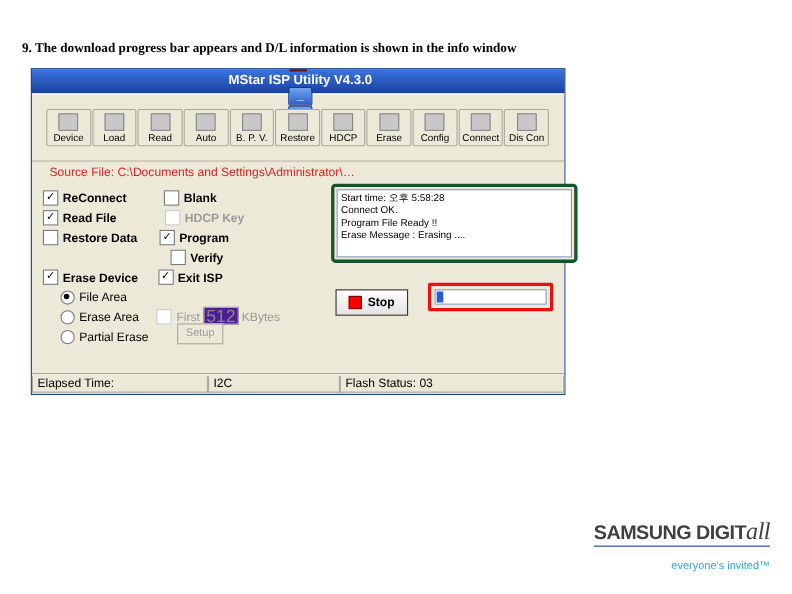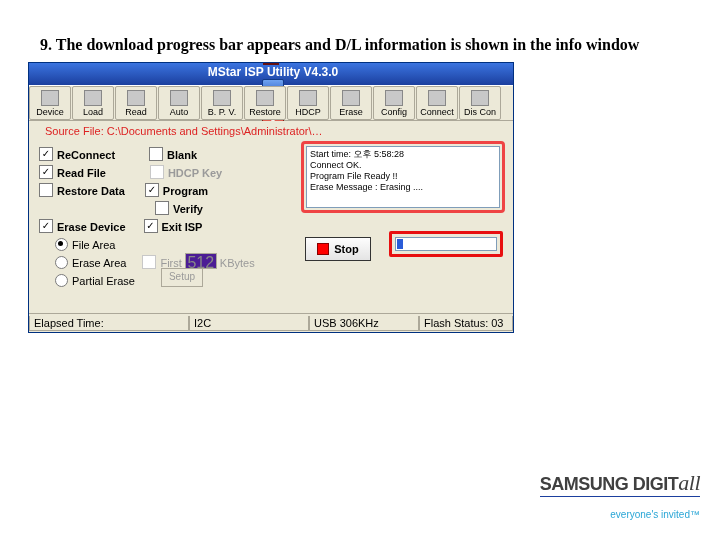--- a/index.html
+++ b/index.html
@@ -8,22 +8,22 @@
     width: 720px;
     height: 540px;
     background: #fff;
     font-family: "Times New Roman", serif;
     position: relative;
     box-sizing: border-box;
   }
   .caption {
     position: absolute;
     top: 36px;
-    left: 40px;
-    font-size: 16px;
+    left: 20px;
+    font-size: 12px;
     font-weight: bold;
     color: #000;
   }
   
   .win {
     position: absolute;
     top: 62px;
     left: 28px;
     width: 484px;
     font-family: Tahoma, Arial, sans-serif;
@@ -58,21 +58,21 @@
     text-align: center;
     line-height: 15px;
     font-size: 11px;
     font-family: Arial, sans-serif;
   }
   .winbtn.close { background: linear-gradient(#f07b6f,#c23a2a); border-color:#7a1e14;}
   .toolbar {
     background: #ece9d8;
     border-top: 1px solid #fff;
     border-bottom: 1px solid #aca899;
-    padding: 0;
+    padding: 13px;
     display: flex;
   }
   .tool {
     width: 42px;
     height: 34px;
     background: #ece9d8;
     border: 1px solid #aca899;
     border-radius: 2px;
     margin-right: 1px;
     font-size: 9px;
@@ -166,23 +166,23 @@
     text-align:center;
     line-height:16px;
     margin-left:16px;
     margin-top:2px;
   }
   
   .info-hl {
     position: absolute;
     top: 20px;
     left: 272px;
-    width: 204px;
+    width: 224px;
     height: 72px;
-    border: 3px solid #ef4444;
+    border: 3px solid #14532d;
     border-radius: 4px;
     background: #ece9d8;
     padding: 2px;
     box-sizing: border-box;
   }
   .info-inner {
     width: 100%; height: 100%;
     background: #fff;
     border: 1px solid #7f9db9;
     font-size: 9px;
@@ -417,21 +417,20 @@
     <div class="prog-hl">
       <div class="prog-inner">
         <div class="prog-fill"></div>
       </div>
     </div>
   </div>
 
   <div class="statusbar">
     <div class="stat w1">Elapsed Time:</div>
     <div class="stat w2">I2C</div>
-    <div class="stat w3">USB   306KHz</div>
     <div class="stat w4">Flash Status: 03</div>
   </div>
 </div>
 
 <div class="logo">
   <div class="logo-main">
     <span>SAMSUNG DIGIT</span><span class="all">all</span>
   </div>
   <div class="logo-sub">everyone's invited™</div>
 </div>

